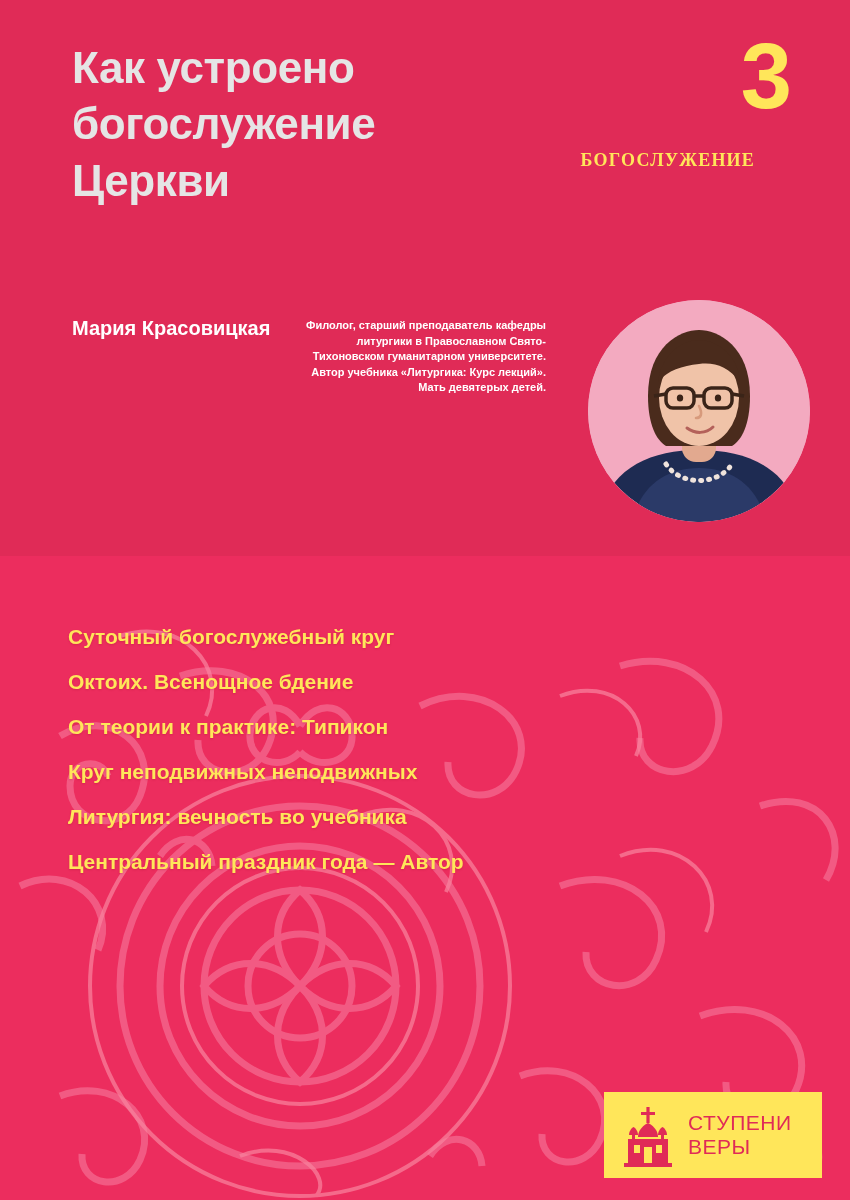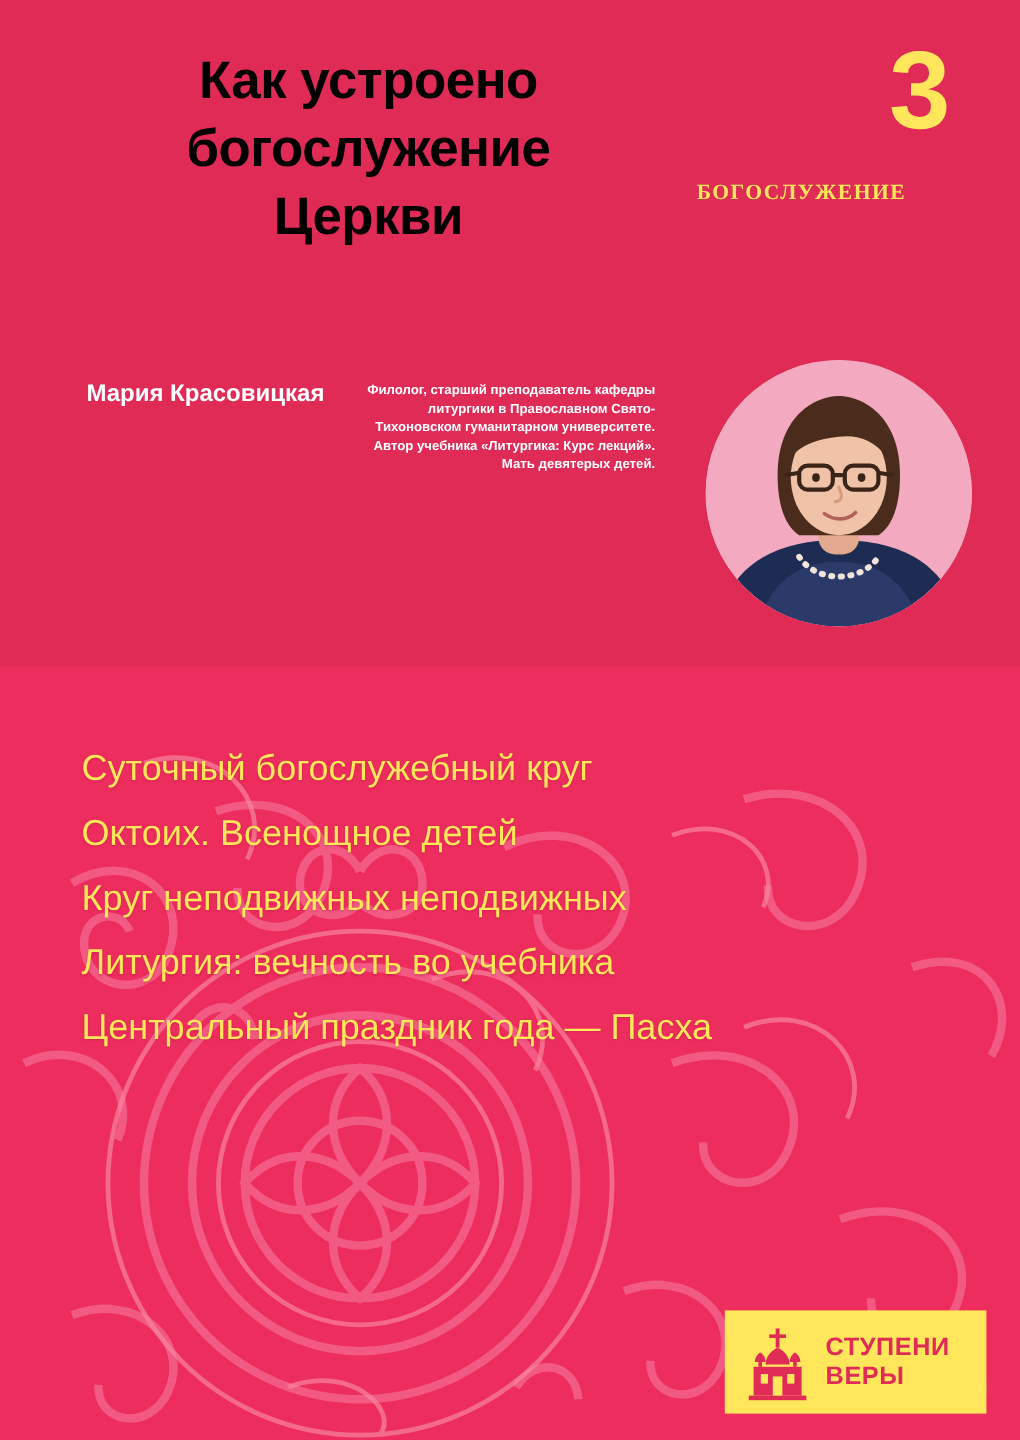--- a/index.html
+++ b/index.html
@@ -18,26 +18,25 @@
   
   .top {
     position: absolute;
     left: 0; top: 0; width: 850px; height: 556px;
     background: #e02b57;
   }
   .main-title {
     position: absolute;
     left: 72px; top: 40px;
     width: 470px;
-    color: #000000;
+    color: #e5e5e5;
     font-size: 44px;
     font-weight: bold;
     line-height: 1.28;
     letter-spacing: -0.4px;
-    text-align: center;
   }
   .issue-number {
     position: absolute;
     right: 58px; top: 30px;
     color: #ffe65a;
     font-size: 92px;
     font-weight: bold;
     line-height: 1;
   }
   .section-label {
@@ -93,22 +92,22 @@
     opacity: 1;
   }
   .toc {
     position: absolute;
     left: 68px; top: 70px;
     width: 640px;
     z-index: 4;
   }
   .toc-item {
     color: #ffe65a;
-    font-size: 30px;
-    font-weight: normal;
+    font-size: 21px;
+    font-weight: bold;
     line-height: 1.0;
     margin-bottom: 24px;
     text-shadow: 0 1px 2px rgba(150,10,45,0.25);
     white-space: nowrap;
   }
 
   
   .logo {
     position: absolute;
     right: 28px; bottom: 22px;
@@ -117,21 +116,21 @@
     display: flex;
     align-items: center;
     padding-left: 14px;
     z-index: 6;
   }
   .logo-mark { width: 60px; height: 64px; flex: 0 0 60px; }
   .logo-text {
     margin-left: 10px;
     color: #e02b57;
     font-size: 21px;
-    font-weight: bold;
+    font-weight: normal;
     line-height: 1.12;
     letter-spacing: 0.5px;
   }
 </style>
 </head>
 <body>
 
 <div class="poster">
 
   <div class="top">
@@ -225,24 +224,25 @@
         <path d="M360 260 C420 236 470 286 446 336"></path>
         <path d="M620 300 C680 276 730 326 706 376"></path>
         <path d="M560 140 C612 120 654 160 636 200"></path>
         <path d="M740 560 C792 540 834 580 816 620"></path>
         <path d="M240 600 C292 580 334 620 316 640"></path>
       </g>
     </svg>
 
     <div class="toc">
       <div class="toc-item">Суточный богослужебный круг</div>
-      <div class="toc-item">Октоих. Всенощное детей</div>
+      <div class="toc-item">Октоих. Всенощное бдение</div>
+      <div class="toc-item">От теории к практике: Типикон</div>
       <div class="toc-item">Круг неподвижных неподвижных</div>
       <div class="toc-item">Литургия: вечность во учебника</div>
-      <div class="toc-item">Центральный праздник года — Пасха</div>
+      <div class="toc-item">Центральный праздник года — Автор</div>
     </div>
   </div>
 
   <div class="logo">
     <svg class="logo-mark" viewBox="0 0 60 64" xmlns="http://www.w3.org/2000/svg">
       <g fill="#e02b57">
         <rect x="28.4" y="4" width="3.2" height="16"></rect>
         <rect x="23" y="9" width="14" height="3"></rect>
         <path d="M30 20 C22 24 20 30 20 34 L40 34 C40 30 38 24 30 20 Z"></path>
         <rect x="10" y="36" width="40" height="24"></rect>

